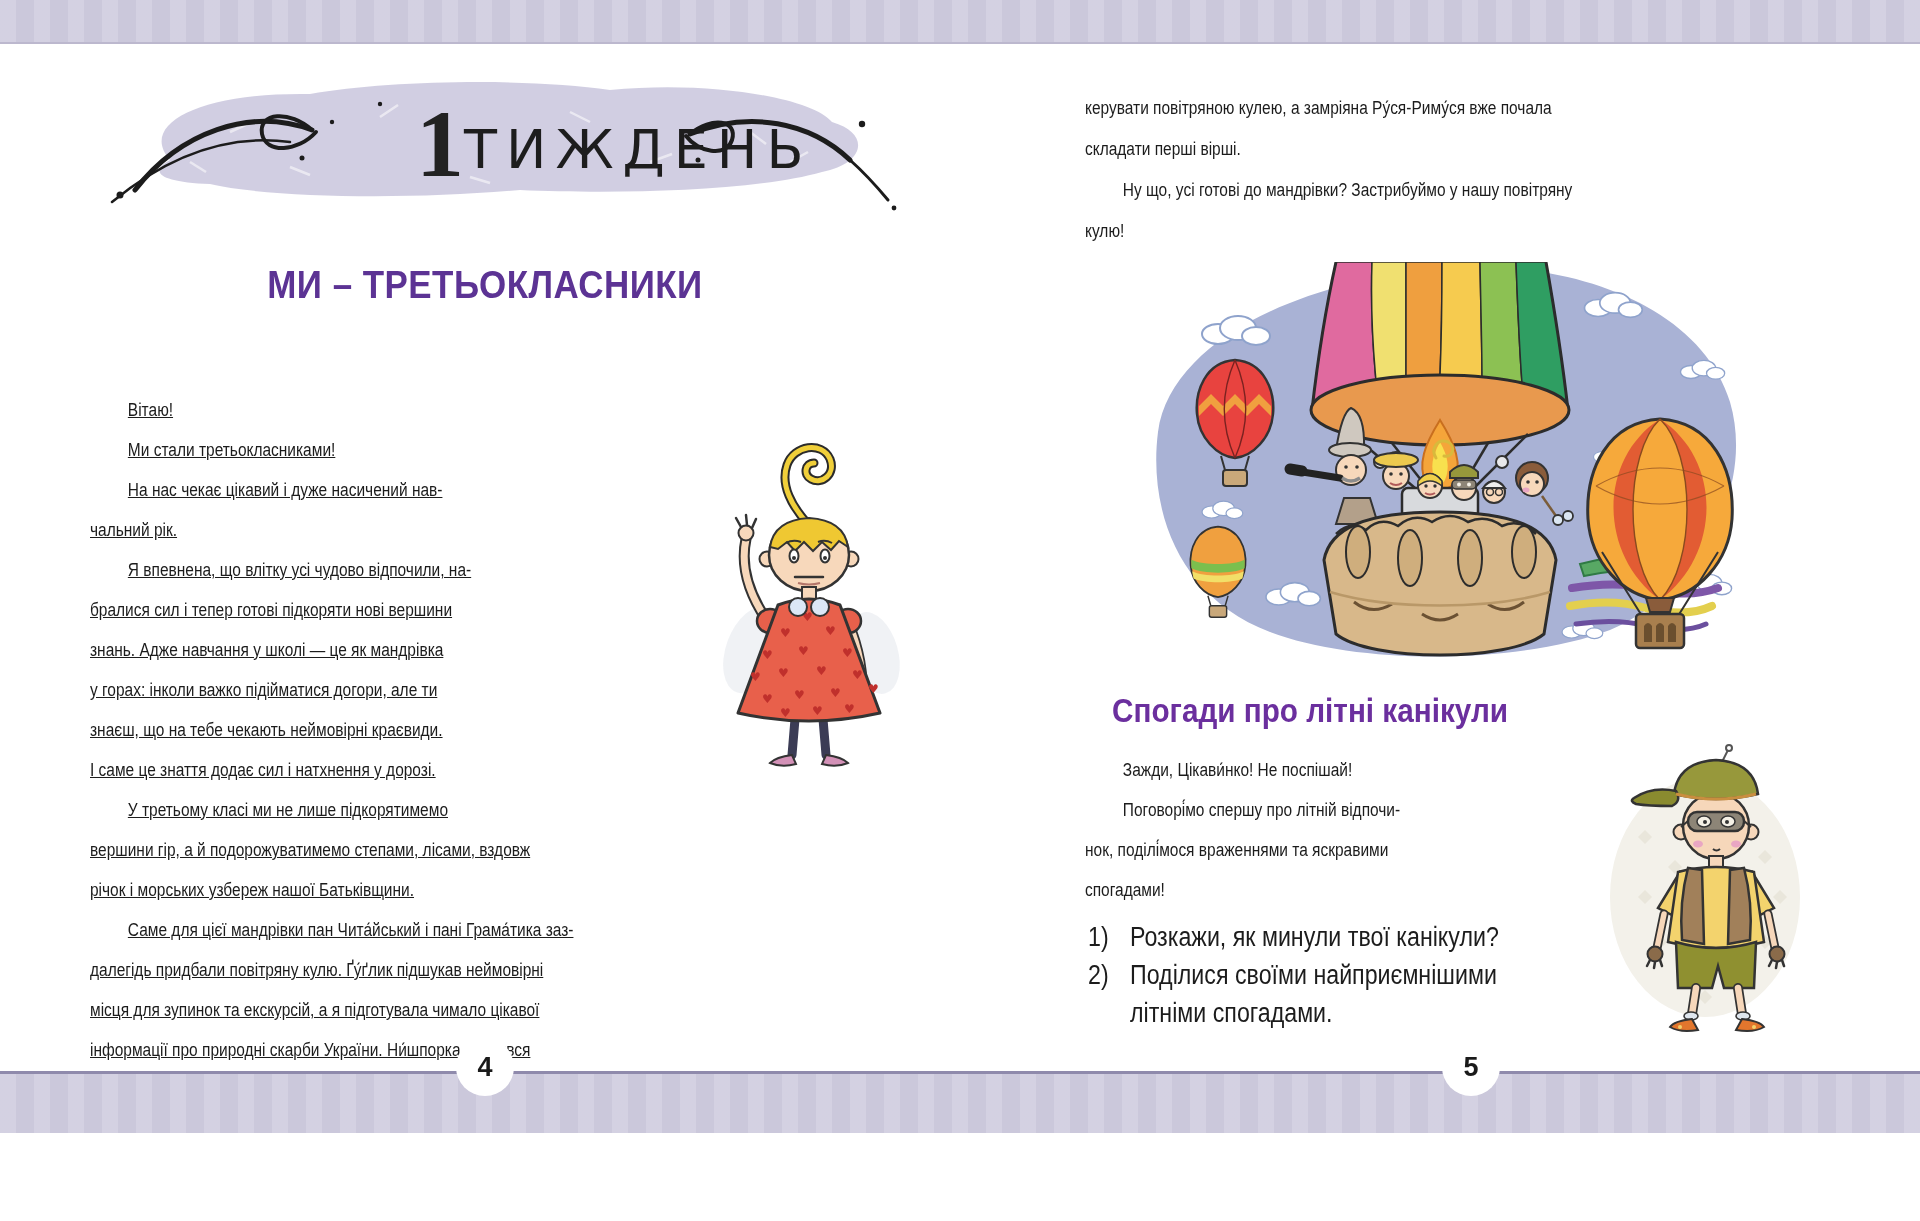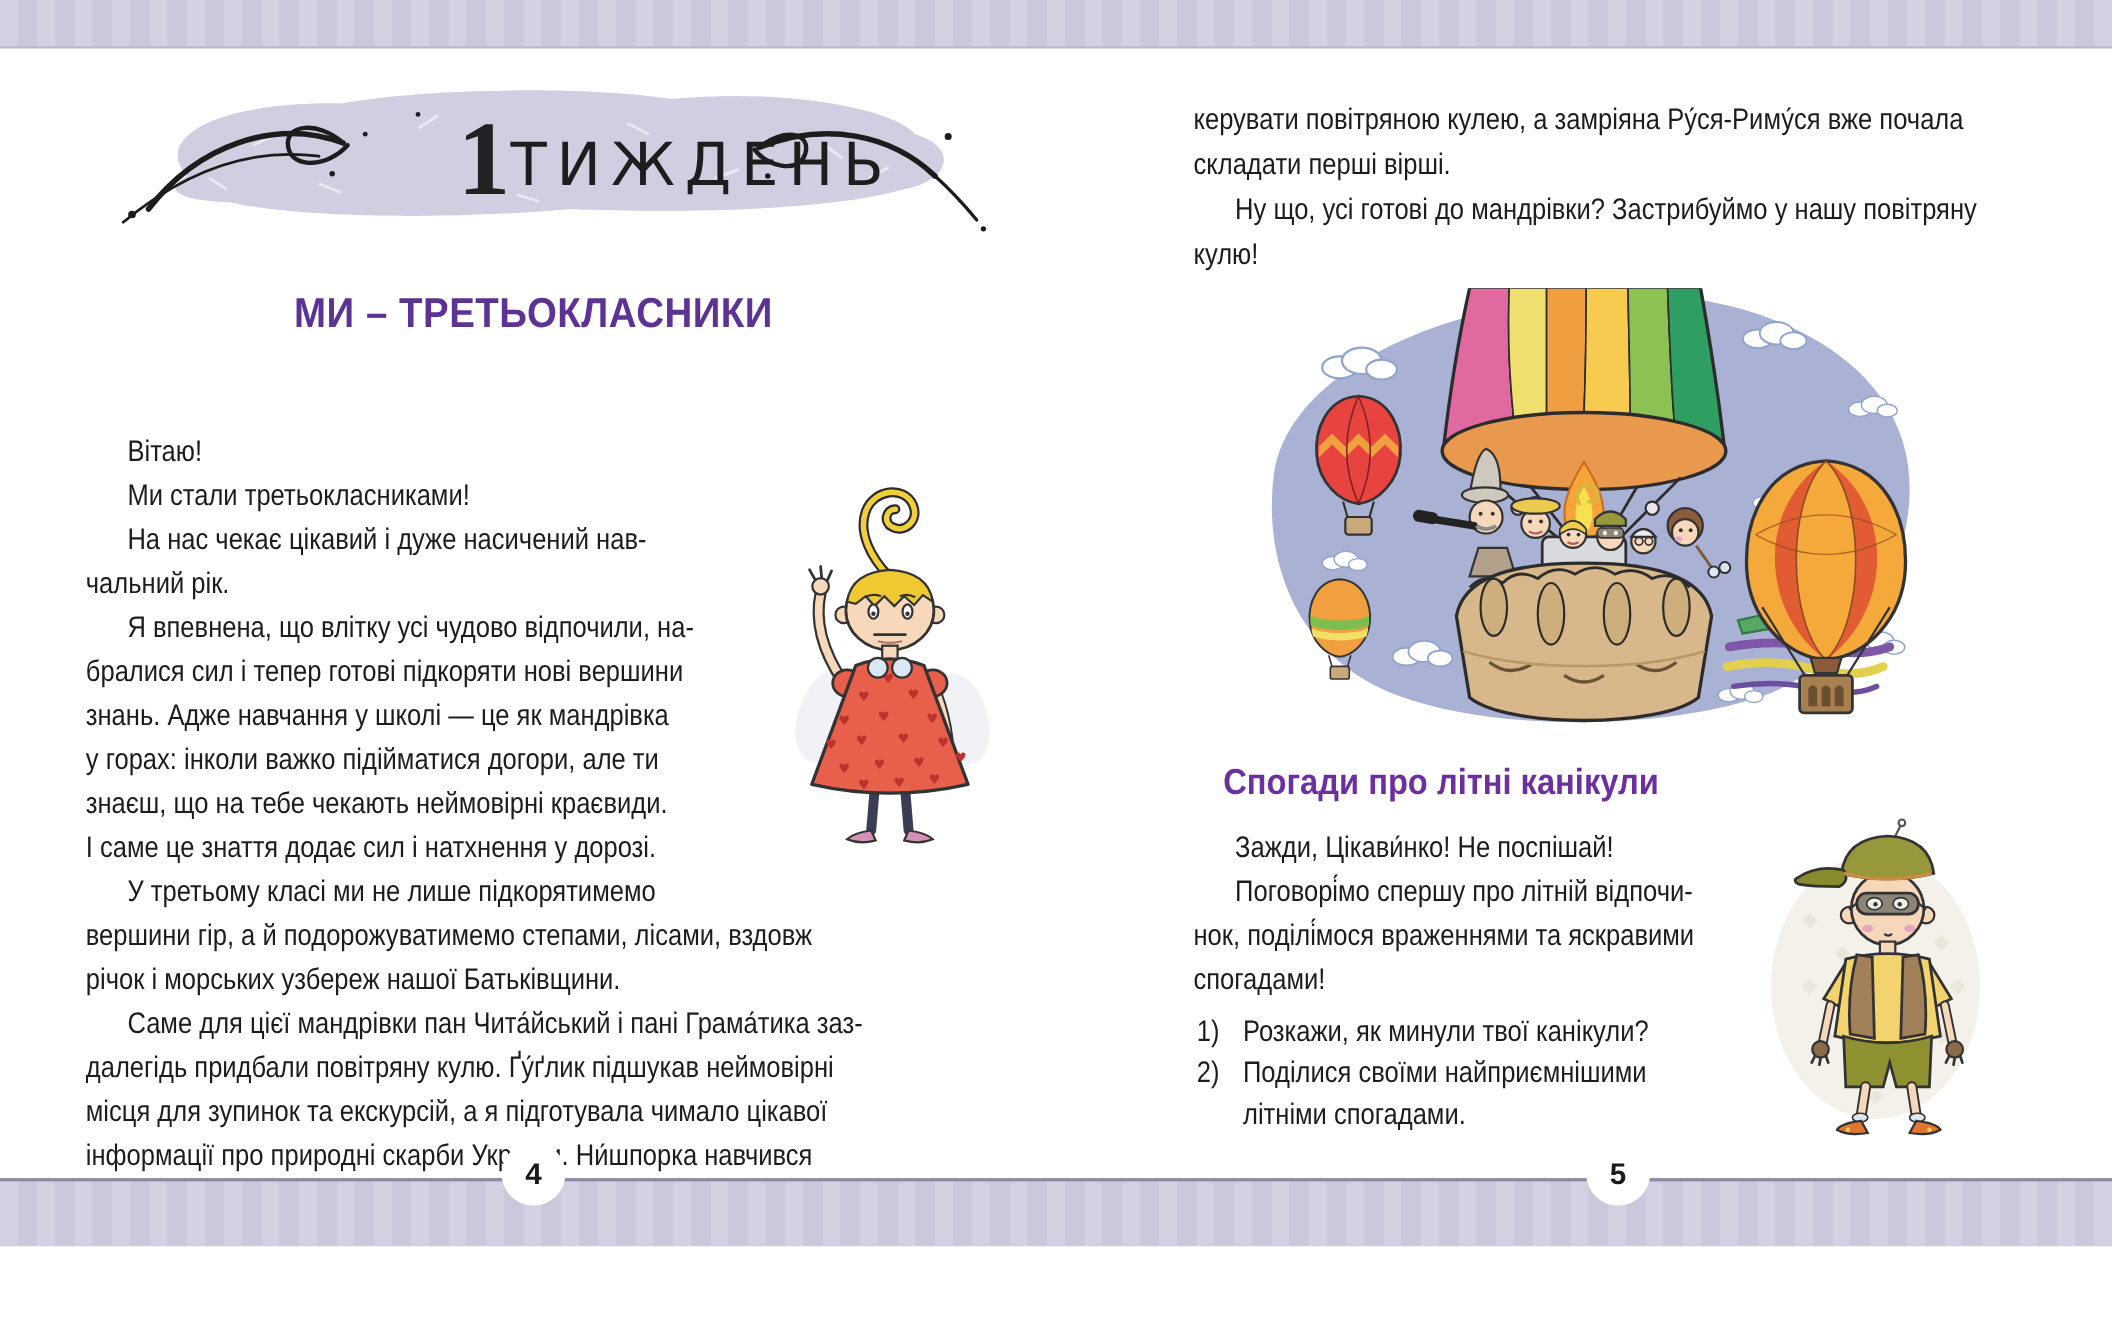--- a/index.html
+++ b/index.html
@@ -25,24 +25,24 @@
   .title{
     position:absolute;left:90px;top:264px;width:790px;margin:0;text-align:center;
     font-size:38px;font-weight:bold;color:#5c3394;letter-spacing:.5px;
     transform:scaleX(.92);transform-origin:50% 50%;white-space:nowrap;
   }
   .subheading{
     position:absolute;left:1112px;top:692px;margin:0;font-size:33px;font-weight:bold;color:#6b2f9e;
     transform:scaleX(.9);transform-origin:0 50%;white-space:nowrap;
   }
 
-  .body{position:absolute;font-size:27px;line-height:40px;color:#1c1c1c;}
+  .body{position:absolute;font-size:18px;line-height:40px;color:#1c1c1c;}
   .body .line{white-space:nowrap;transform:scaleX(.86);transform-origin:0 50%;}
   .body .line.indent{padding-left:44px;}
-  .body-left{left:78px;top:390px;}
+  .body-left{left:90px;top:390px;text-decoration:underline;}
   .body-right-top{left:1085px;top:88px;line-height:41px;}
   .body-right-mid{left:1085px;top:750px;}
 
   .tasks{position:absolute;left:1088px;top:918px;font-size:27px;line-height:38px;}
   .task-row{display:flex;}
   .task-num{flex:0 0 42px;transform:scaleX(.86);transform-origin:0 50%;white-space:nowrap;}
   .task-body .line{white-space:nowrap;transform:scaleX(.86);transform-origin:0 50%;}
 
   figure{margin:0;position:absolute;}
   .girl{left:692px;top:425px;width:230px;height:350px;}

